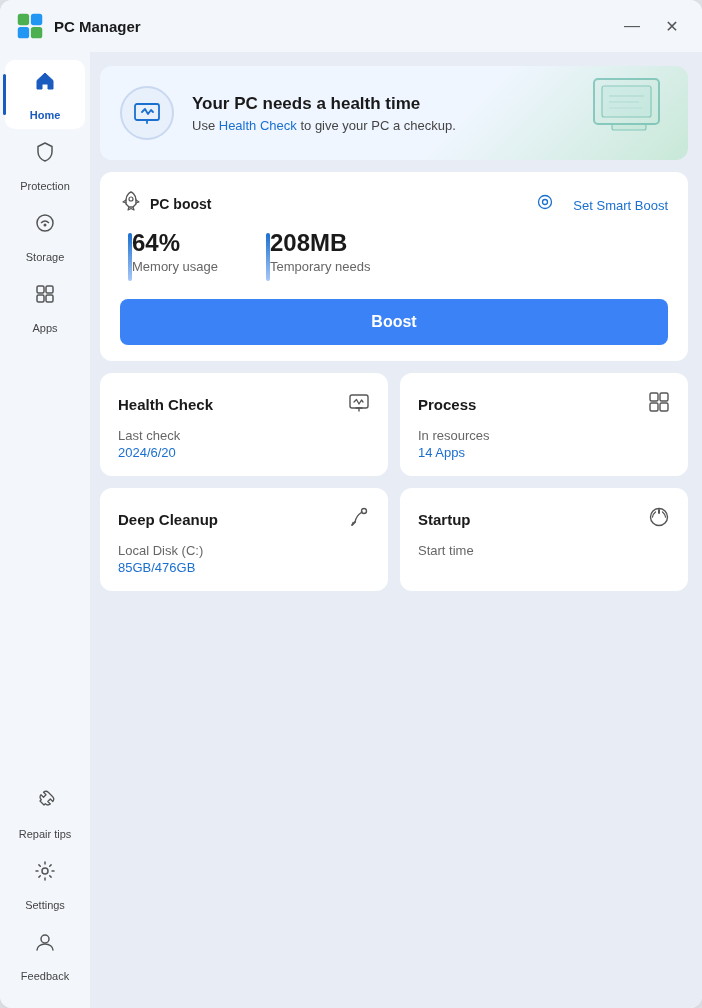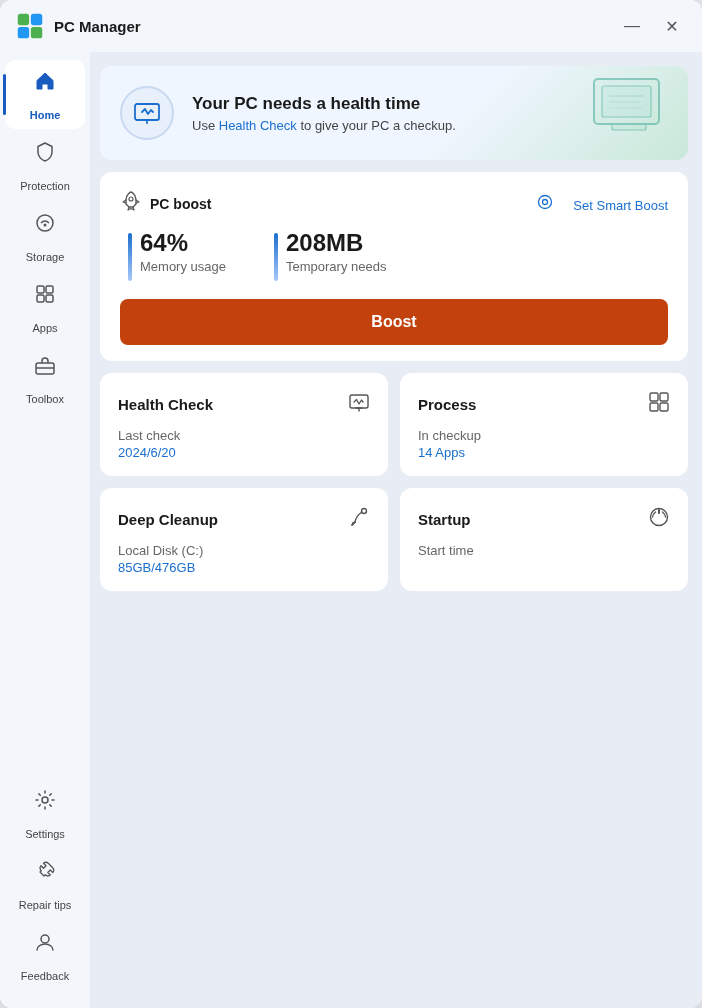--- a/index.html
+++ b/index.html
@@ -220,21 +220,20 @@
       margin-bottom: 6px;
     }
     .boost-stats {
       display: flex;
       gap: 40px;
       margin: 4px 0 10px;
     }
     .stat-item {
       display: flex;
       align-items: flex-start;
-      gap: 8px;
       padding-left: 8px;
     }
     .stat-bar {
       width: 4px;
       height: 48px;
       background: linear-gradient(to bottom, #1a6fcf, #a8c8f8);
       border-radius: 3px;
       margin-top: 4px;
     }
     .stat-value {
@@ -242,21 +241,21 @@
       font-weight: 700;
       color: #1a1a1a;
     }
     .stat-label {
       font-size: 13px;
       color: #666;
       margin-top: 2px;
       text-align: right;
     }
     .boost-btn {
-      background: #c2410c;
+      background: #3b82f6;
       color: #fff;
       border: none;
       border-radius: 8px;
       padding: 14px 0;
       font-size: 16px;
       font-weight: 600;
       cursor: pointer;
       width: 100%;
       transition: background 0.15s;
     }
@@ -363,50 +362,40 @@
             <svg width="22" height="22" viewBox="0 0 22 22" fill="none">
               <rect x="3" y="3" width="7" height="7" rx="1.5" stroke="#555" stroke-width="1.5" fill="none"></rect>
               <rect x="12" y="3" width="7" height="7" rx="1.5" stroke="#555" stroke-width="1.5" fill="none"></rect>
               <rect x="3" y="12" width="7" height="7" rx="1.5" stroke="#555" stroke-width="1.5" fill="none"></rect>
               <rect x="12" y="12" width="7" height="7" rx="1.5" stroke="#555" stroke-width="1.5" fill="none"></rect>
             </svg>
           </span>
           <span class="sidebar-label">Apps</span>
         </div>
 
-        <div class="sidebar-item">
-          <span class="sidebar-icon">
-            <svg width="22" height="22" viewBox="0 0 22 22" fill="none">
-              <rect x="2" y="9" width="18" height="11" rx="2" stroke="#555" stroke-width="1.5" fill="none"></rect>
-              <path d="M8 9V7C8 5.3 9.3 4 11 4C12.7 4 14 5.3 14 7V9" stroke="#555" stroke-width="1.5" fill="none"></path>
-              <line x1="2" y1="14" x2="20" y2="14" stroke="#555" stroke-width="1.5"></line>
-            </svg>
-          </span>
-          <span class="sidebar-label">Toolbox</span>
-        </div>
       </div>
       <div class="sidebar-bottom">
 
         <div class="sidebar-item">
           <span class="sidebar-icon">
             <svg width="22" height="22" viewBox="0 0 22 22" fill="none">
+              <path d="M14.5 3.5C13.1 2.1 11 2 9.5 3.2L12 5.7L9.5 8.2L7 5.7C5.8 7.2 5.9 9.3 7.3 10.7L6 12L10 16L11.3 14.7C12.7 16.1 14.8 16.2 16.3 15L13.8 12.5L16.3 10L18.8 12.5C20 11 19.9 8.9 18.5 7.5L14.5 3.5Z" stroke="#555" stroke-width="1.3" fill="none" stroke-linejoin="round"></path>
+            </svg>
+          </span>
+          <span class="sidebar-label">Repair tips</span>
+        </div>
+
+        <div class="sidebar-item">
+          <span class="sidebar-icon">
+            <svg width="22" height="22" viewBox="0 0 22 22" fill="none">
               <circle cx="11" cy="11" r="3" stroke="#555" stroke-width="1.5" fill="none"></circle>
               <path d="M11 2v2M11 18v2M2 11h2M18 11h2M4.9 4.9l1.4 1.4M15.7 15.7l1.4 1.4M4.9 17.1l1.4-1.4M15.7 6.3l1.4-1.4" stroke="#555" stroke-width="1.5" stroke-linecap="round"></path>
             </svg>
           </span>
           <span class="sidebar-label">Settings</span>
-        </div>
-
-        <div class="sidebar-item">
-          <span class="sidebar-icon">
-            <svg width="22" height="22" viewBox="0 0 22 22" fill="none">
-              <path d="M14.5 3.5C13.1 2.1 11 2 9.5 3.2L12 5.7L9.5 8.2L7 5.7C5.8 7.2 5.9 9.3 7.3 10.7L6 12L10 16L11.3 14.7C12.7 16.1 14.8 16.2 16.3 15L13.8 12.5L16.3 10L18.8 12.5C20 11 19.9 8.9 18.5 7.5L14.5 3.5Z" stroke="#555" stroke-width="1.3" fill="none" stroke-linejoin="round"></path>
-            </svg>
-          </span>
-          <span class="sidebar-label">Repair tips</span>
         </div>
 
         <div class="sidebar-item">
           <span class="sidebar-icon">
             <svg width="22" height="22" viewBox="0 0 22 22" fill="none">
               <circle cx="11" cy="8" r="4" stroke="#555" stroke-width="1.5" fill="none"></circle>
               <path d="M3 19C3 15.7 6.6 13 11 13C15.4 13 19 15.7 19 19" stroke="#555" stroke-width="1.5" stroke-linecap="round" fill="none"></path>
             </svg>
           </span>
           <span class="sidebar-label">Feedback</span>
@@ -517,21 +506,21 @@
             <span class="card-icon">
               <svg width="22" height="22" viewBox="0 0 22 22" fill="none">
                 <rect x="2" y="2" width="8" height="8" rx="1.5" stroke="#555" stroke-width="1.4" fill="none"></rect>
                 <rect x="12" y="2" width="8" height="8" rx="1.5" stroke="#555" stroke-width="1.4" fill="none"></rect>
                 <rect x="2" y="12" width="8" height="8" rx="1.5" stroke="#555" stroke-width="1.4" fill="none"></rect>
                 <rect x="12" y="12" width="8" height="8" rx="1.5" stroke="#555" stroke-width="1.4" fill="none"></rect>
               </svg>
             </span>
           </div>
           <div class="card-body">
-            <span class="card-body-label">In checkup</span>
+            <span class="card-body-label">In resources</span>
             <span class="card-body-value">14 Apps</span>
           </div>
         </div>
 
         <div class="card">
           <div class="card-header">
             <span class="card-title">Deep Cleanup</span>
             <span class="card-icon">
               <svg width="22" height="22" viewBox="0 0 22 22" fill="none">
                 <path d="M7 16L4 19" stroke="#555" stroke-width="1.8" stroke-linecap="round"></path>

